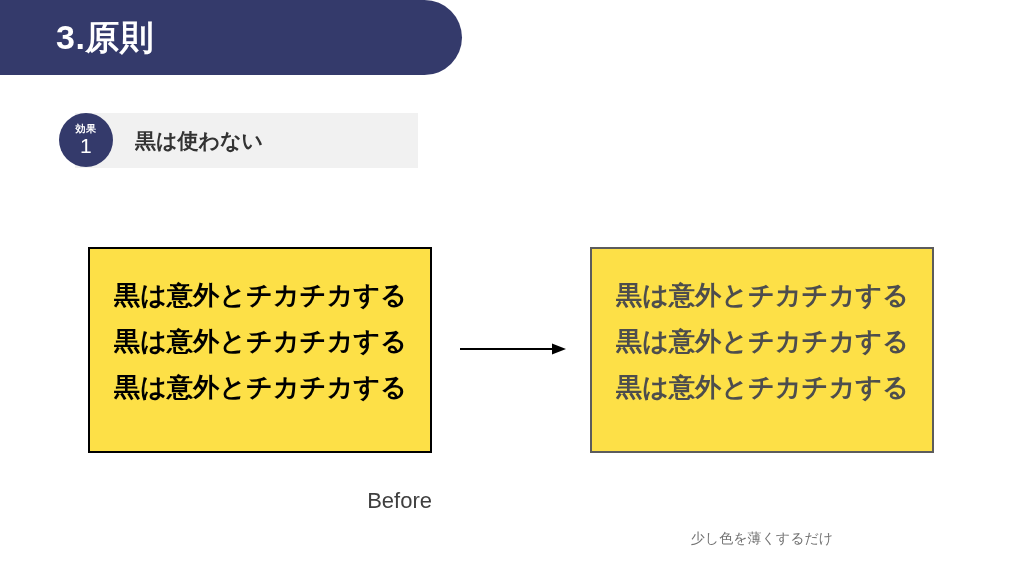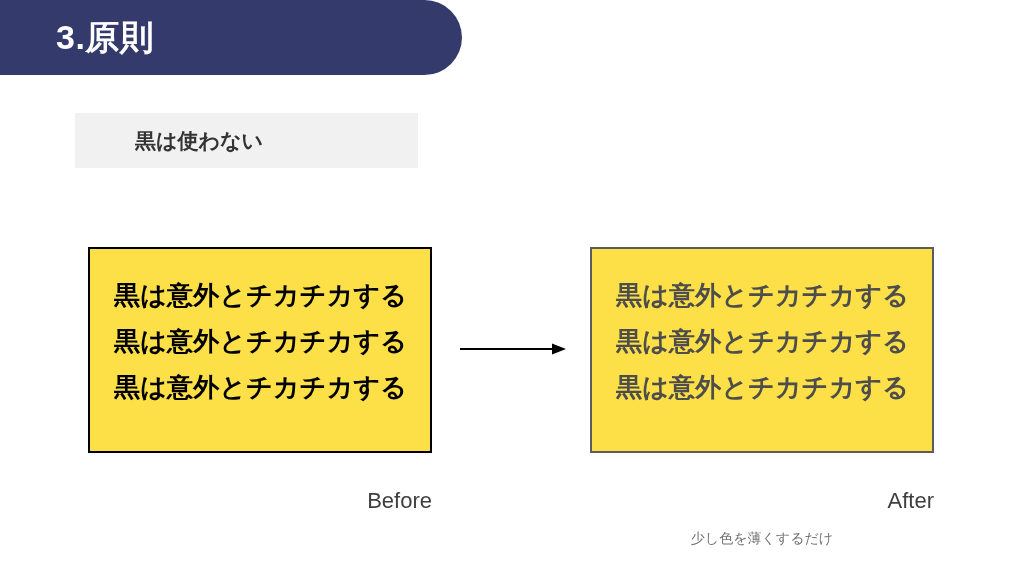--- a/index.html
+++ b/index.html
@@ -172,20 +172,24 @@
 </head>
 <body>
 
 <div class="slide">
 
   <div class="header-bar">
     <div class="header-title">3.原則</div>
   </div>
 
   <div class="label-band"></div>
+  <div class="badge">
+    <span class="badge-kicker">効果</span>
+    <span class="badge-number">1</span>
+  </div>
   <div class="label-text">黒は使わない</div>
 
   <div class="panel panel-before">
     <div class="panel-lines">
       <div class="panel-line">黒は意外とチカチカする</div>
       <div class="panel-line">黒は意外とチカチカする</div>
       <div class="panel-line">黒は意外とチカチカする</div>
     </div>
   </div>
 
@@ -198,16 +202,15 @@
 
   <div class="panel panel-after">
     <div class="panel-lines">
       <div class="panel-line">黒は意外とチカチカする</div>
       <div class="panel-line">黒は意外とチカチカする</div>
       <div class="panel-line">黒は意外とチカチカする</div>
     </div>
   </div>
 
   <div class="caption caption-before">Before</div>
-  <div class="caption caption-after">After</div>
   <div class="subcaption">少し色を薄くするだけ</div>
 
 </div>
 
 </body></html>

